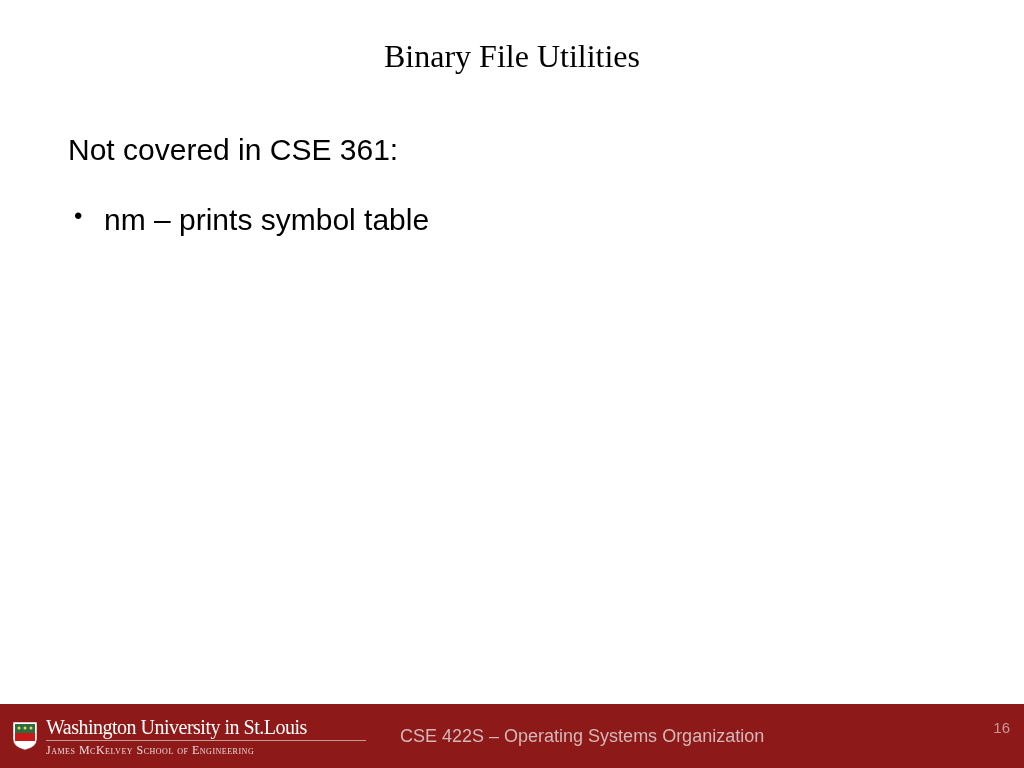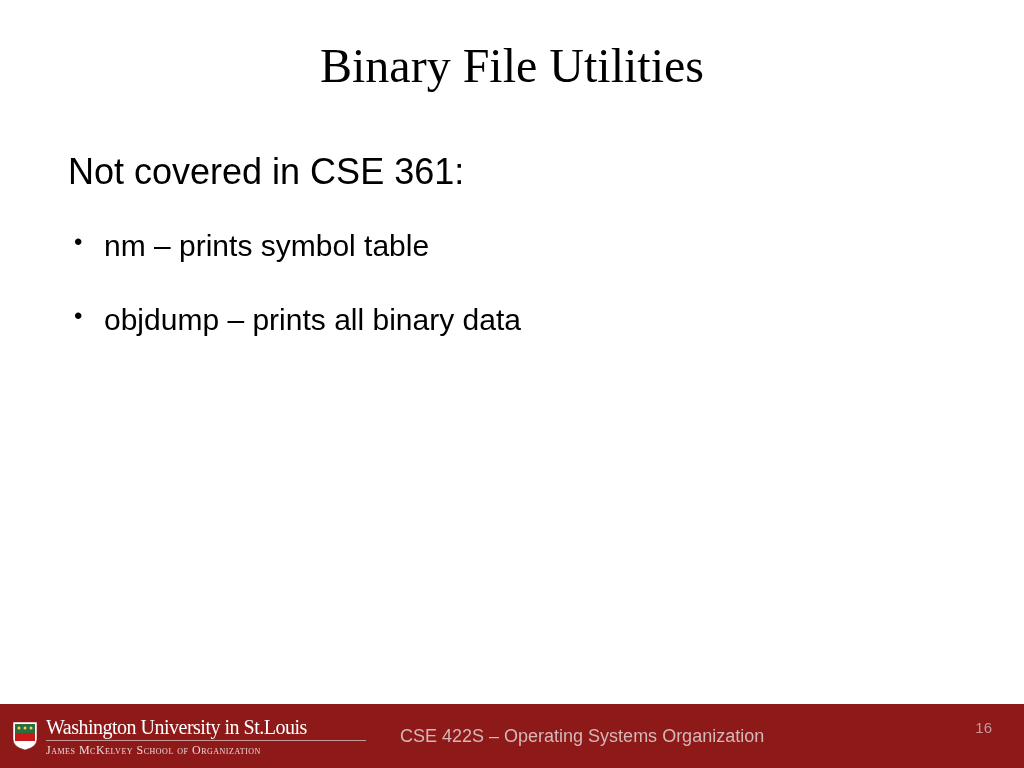--- a/index.html
+++ b/index.html
@@ -11,31 +11,31 @@
       width: 1024px;
       height: 768px;
       background: white;
       position: relative;
       font-family: Verdana, Geneva, sans-serif;
       overflow: hidden;
     }
     .slide-title {
       text-align: center;
       font-family: Georgia, 'Times New Roman', serif;
-      font-size: 48px;
+      font-size: 32px;
       font-weight: normal;
       color: #000;
       padding-top: 38px;
       padding-bottom: 10px;
     }
     .content {
       padding: 48px 68px 0 68px;
     }
     .intro-text {
-      font-size: 36px;
+      font-size: 30px;
       color: #000;
       margin-bottom: 14px;
     }
     .bullet-list {
       list-style: none;
     }
     .bullet-item {
       font-size: 30px;
       color: #000;
       line-height: 1.4;
@@ -103,48 +103,47 @@
     .course-info {
       font-size: 18px;
       color: #d4b8b8;
       flex: 1;
       text-align: left;
       padding-right: 40px;
     }
     .page-num {
       font-size: 15px;
       color: #c89898;
-      padding-right: 32px;
+      padding-right: 14px;
       padding-bottom: 18px;
     }
   </style>
 </head>
 <body>
 
 <h1 class="slide-title">Binary File Utilities</h1>
 
 <div class="content">
   <p class="intro-text">Not covered in CSE 361:</p>
   <ul class="bullet-list">
     <li class="bullet-item">nm – prints symbol table</li>
-    <li class="bullet-item">objdump – prints all binary data</li>
   </ul>
 </div>
 
 <div class="footer">
   <div class="logo-area">
     <svg class="shield" viewBox="0 0 26 30">
       <path d="M1 1 L25 1 L25 18 Q25 26 13 29 Q1 26 1 18 Z" fill="#fff" stroke="#8e1919" stroke-width="0.5"></path>
       <rect x="3" y="3" width="20" height="9" fill="#2a6e3f"></rect>
       <rect x="3" y="12" width="20" height="8" fill="#c91818"></rect>
       <circle cx="7" cy="7" r="1.5" fill="#f0d060"></circle>
       <circle cx="13" cy="7" r="1.5" fill="#f0d060"></circle>
       <circle cx="19" cy="7" r="1.5" fill="#f0d060"></circle>
     </svg>
     <div class="logo-text">
       <div class="logo-main">Washington University in St.Louis</div>
       <div class="logo-divider"></div>
-      <div class="logo-sub">James McKelvey School of Organization</div>
+      <div class="logo-sub">James McKelvey School of Engineering</div>
     </div>
   </div>
   <div class="course-info">CSE 422S – Operating Systems Organization</div>
   <div class="page-num">16</div>
 </div>
 
 </body></html>

